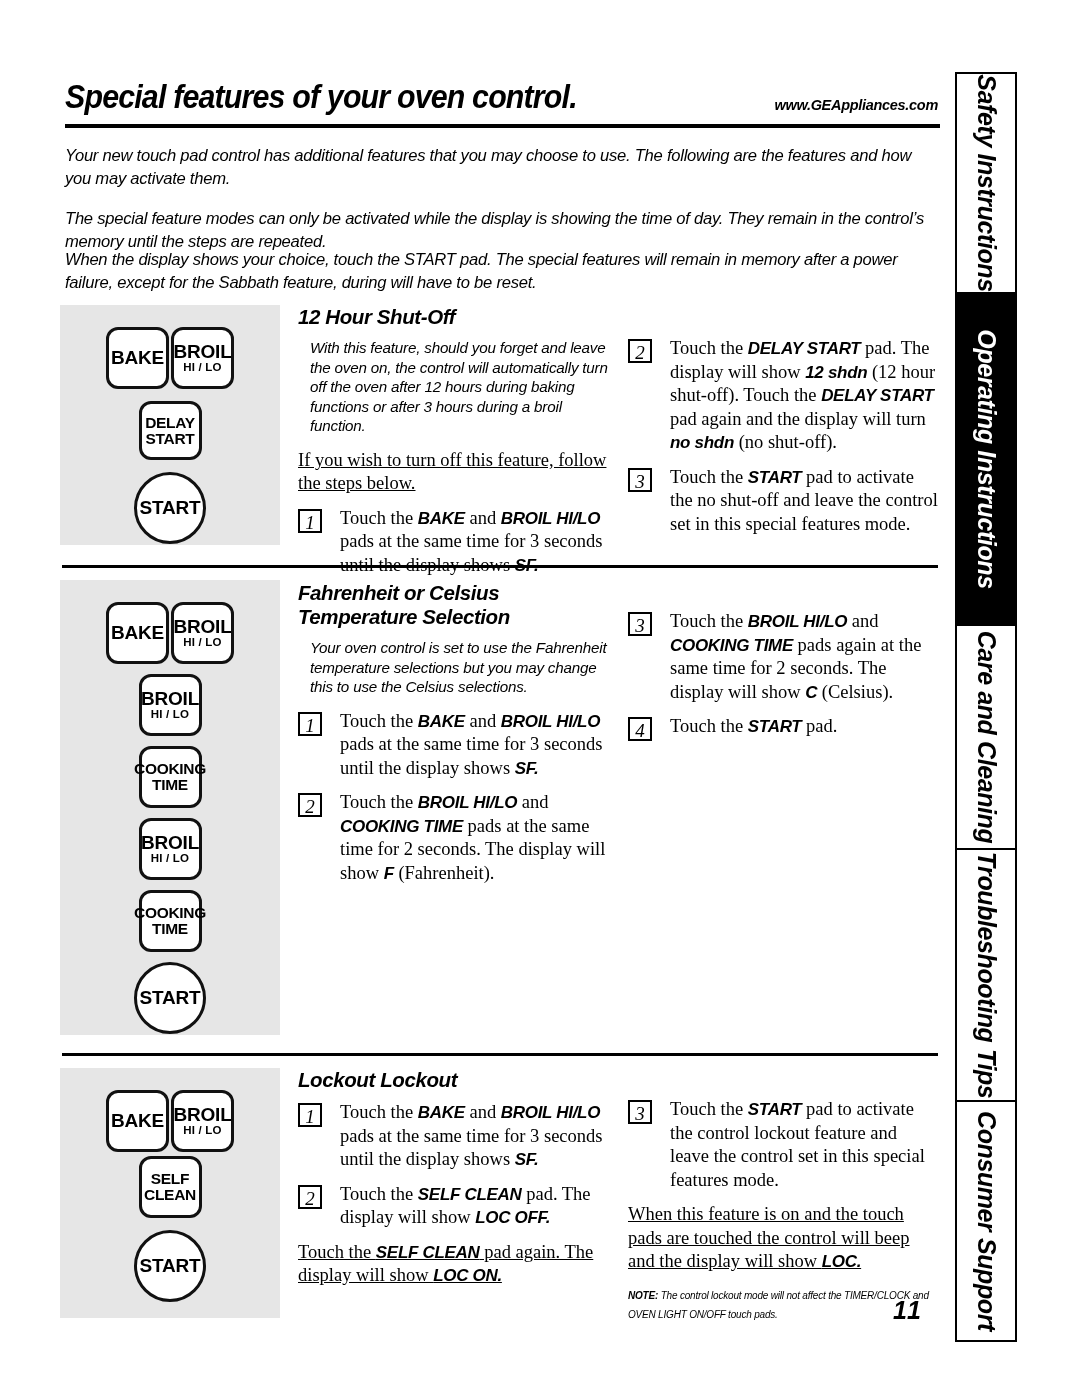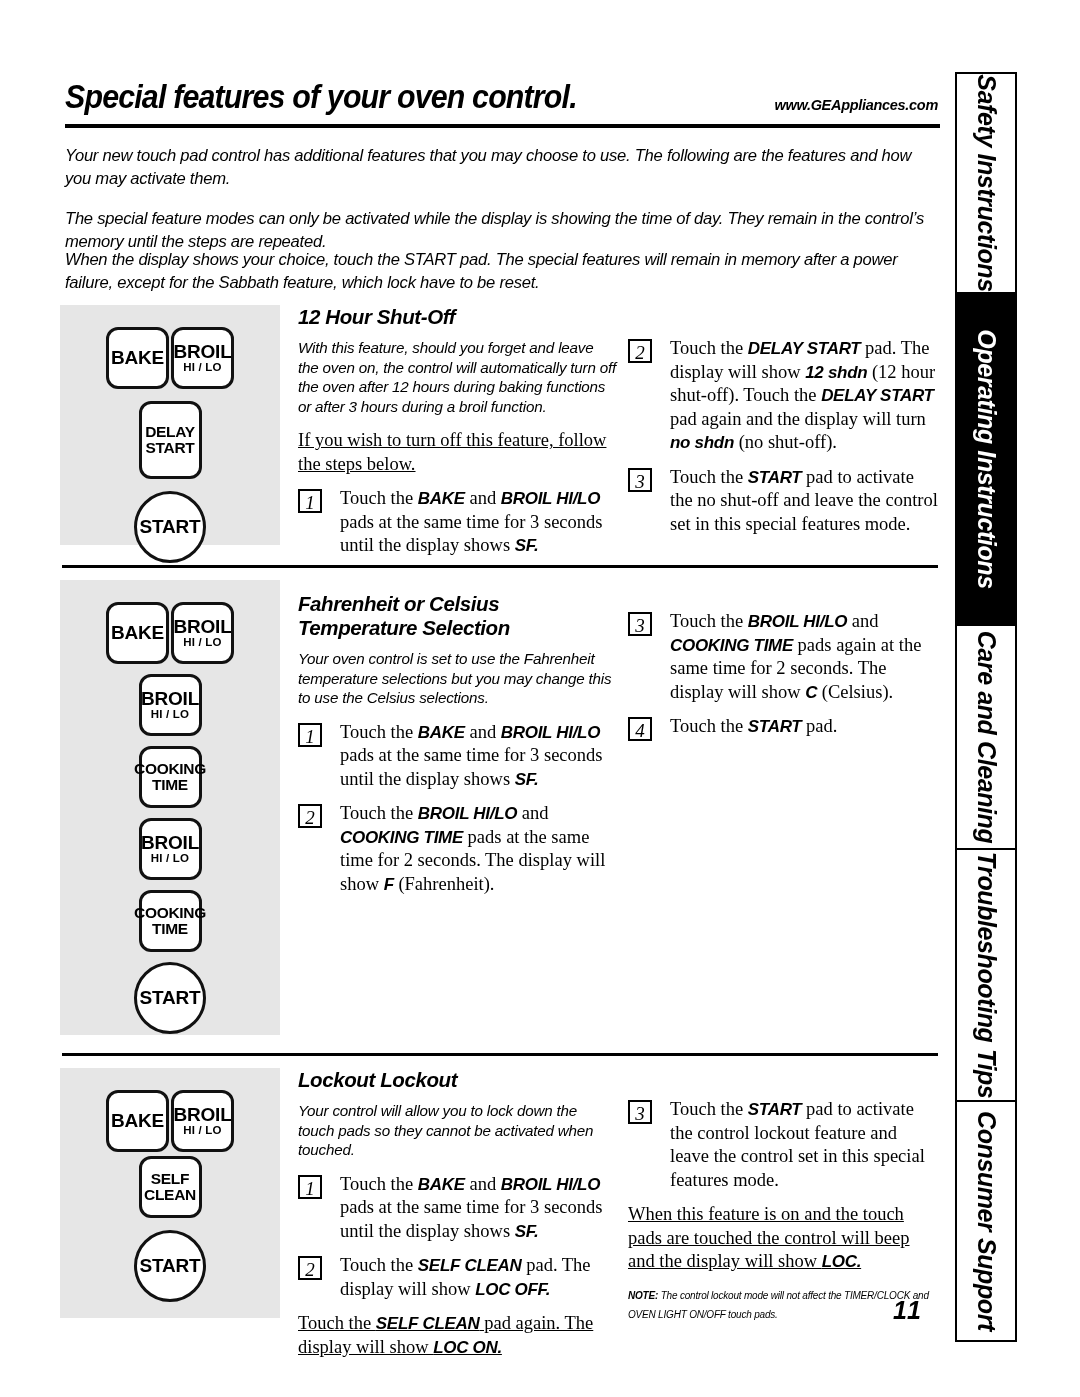--- a/index.html
+++ b/index.html
@@ -117,21 +117,21 @@
     font-size:20.5px;
     letter-spacing:-0.4px;
     margin:0 0 9px 0;
   }
   .blurb{
     font-family:"Liberation Sans", sans-serif;
     font-style:italic;
     font-size:15.2px;
     line-height:19.6px;
     letter-spacing:-0.2px;
-    margin:0 0 13px 0;
+    margin:0 0 13px 12px;
   }
   .para{
     font-family:"Liberation Serif", serif;
     font-size:18.5px;
     line-height:23.5px;
     margin:0 0 11px 0;
     text-decoration:underline;
   }
   .step{
     position:relative;
@@ -189,21 +189,21 @@
 <div class="page">
 
   <div class="header">
     <span class="title">Special features of your oven control.</span>
     <span class="siteurl">www.GEAppliances.com</span>
   </div>
   <div class="headrule"></div>
 
   <div class="intro" id="intro2">The special feature modes can only be activated while the display is showing the time of day. They remain in the control’s memory until the steps are repeated.</div>
   <div class="intro" id="intro1">Your new touch pad control has additional features that you may choose to use. The following are the features and how you may activate them.</div>
-  <div class="intro" id="intro3">When the display shows your choice, touch the START pad. The special features will remain in memory after a power failure, except for the Sabbath feature, which lock have to be reset.</div>
+  <div class="intro" id="intro3">When the display shows your choice, touch the START pad. The special features will remain in memory after a power failure, except for the Sabbath feature, during will have to be reset.</div>
 
   <div class="tabstrip" id="tabstrip">
       <div class="tab" style="height: 218px;">
         <div class="tab-label">Safety Instructions</div>
       </div>
       <div class="tab active" style="height: 330px;">
         <div class="tab-label">Operating Instructions</div>
       </div>
       <div class="tab" style="height: 222px;">
         <div class="tab-label">Care and Cleaning</div>
@@ -222,21 +222,21 @@
           <div class="btnrow">
             <div class="key" style="width: 63px; height: 62px; margin: 0px 1px;">
               <div class="k1">BAKE</div>
             </div>
             <div class="key" style="width: 63px; height: 62px; margin: 0px 1px;">
               <div class="k1">BROIL</div>
               <div class="k2">HI / LO</div>
             </div>
           </div>
           <div class="btnrow" style="margin-top: 12px;">
-            <div class="key small" style="width: 63px; height: 78px;">
+            <div class="key small" style="width: 63px; height: 59px;">
               <div class="k1">DELAY</div>
               <div class="k1">START</div>
             </div>
           </div>
           <div class="btnrow" style="margin-top: 12px;">
             <div class="key round" style="width: 72px; height: 72px;">
               <div class="k1">START</div>
             </div>
           </div>
         </div>
@@ -286,21 +286,21 @@
               <div class="k1">COOKING</div>
               <div class="k1">TIME</div>
             </div>
           </div>
           <div class="btnrow" style="margin-top: 10px;">
             <div class="key round" style="width: 72px; height: 72px;">
               <div class="k1">START</div>
             </div>
           </div>
         </div>
-        <div class="col" style="left: 238px; top: 12px; width: 318px;">
+        <div class="col" style="left: 238px; top: 1px; width: 318px;">
           <div class="sechead">Fahrenheit or Celsius Temperature Selection</div>
           <div class="blurb">Your oven control is set to use the Fahrenheit temperature selections but you may change this to use the Celsius selections.</div>
           <div class="step"><span class="stepnum">1</span><span>Touch the </span><span class="pad">BAKE</span><span> and </span><span class="pad">BROIL HI/LO</span><span> pads at the same time for 3 seconds until the display shows </span><span class="disp">SF.</span></div>
           <div class="step"><span class="stepnum">2</span><span>Touch the </span><span class="pad">BROIL HI/LO</span><span> and </span><span class="pad">COOKING TIME</span><span> pads at the same time for 2 seconds. The display will show </span><span class="disp">F</span><span> (Fahrenheit).</span></div>
         </div>
         <div class="col" style="left: 568px; top: 30px; width: 312px;">
           <div class="step"><span class="stepnum">3</span><span>Touch the </span><span class="pad">BROIL HI/LO</span><span> and </span><span class="pad">COOKING TIME</span><span> pads again at the same time for 2 seconds. The display will show </span><span class="disp">C</span><span> (Celsius).</span></div>
           <div class="step"><span class="stepnum">4</span><span>Touch the </span><span class="pad">START</span><span> pad.</span></div>
         </div>
       </div>
@@ -323,21 +323,20 @@
             </div>
           </div>
           <div class="btnrow" style="margin-top: 12px;">
             <div class="key round" style="width: 72px; height: 72px;">
               <div class="k1">START</div>
             </div>
           </div>
         </div>
         <div class="col" style="left: 238px; top: 0px; width: 318px;">
           <div class="sechead">Lockout Lockout</div>
-          <div class="blurb">Your control will allow you to lock down the touch pads so they cannot be activated when touched.</div>
           <div class="step"><span class="stepnum">1</span><span>Touch the </span><span class="pad">BAKE</span><span> and </span><span class="pad">BROIL HI/LO</span><span> pads at the same time for 3 seconds until the display shows </span><span class="disp">SF.</span></div>
           <div class="step"><span class="stepnum">2</span><span>Touch the </span><span class="pad">SELF CLEAN</span><span> pad. The display will show </span><span class="disp">LOC OFF.</span></div>
           <div class="para"><span>Touch the </span><span class="pad">SELF CLEAN</span><span> pad again. The display will show </span><span class="disp">LOC ON.</span></div>
         </div>
         <div class="col" style="left: 568px; top: 30px; width: 312px;">
           <div class="step"><span class="stepnum">3</span><span>Touch the </span><span class="pad">START</span><span> pad to activate the control lockout feature and leave the control set in this special features mode.</span></div>
           <div class="para"><span>When this feature is on and the touch pads are touched the control will beep and the display will show </span><span class="disp">LOC.</span></div>
           <div class="note"><b>NOTE:</b><span> The control lockout mode will not affect the TIMER/CLOCK and OVEN LIGHT ON/OFF touch pads.</span></div>
         </div>
       </div>

